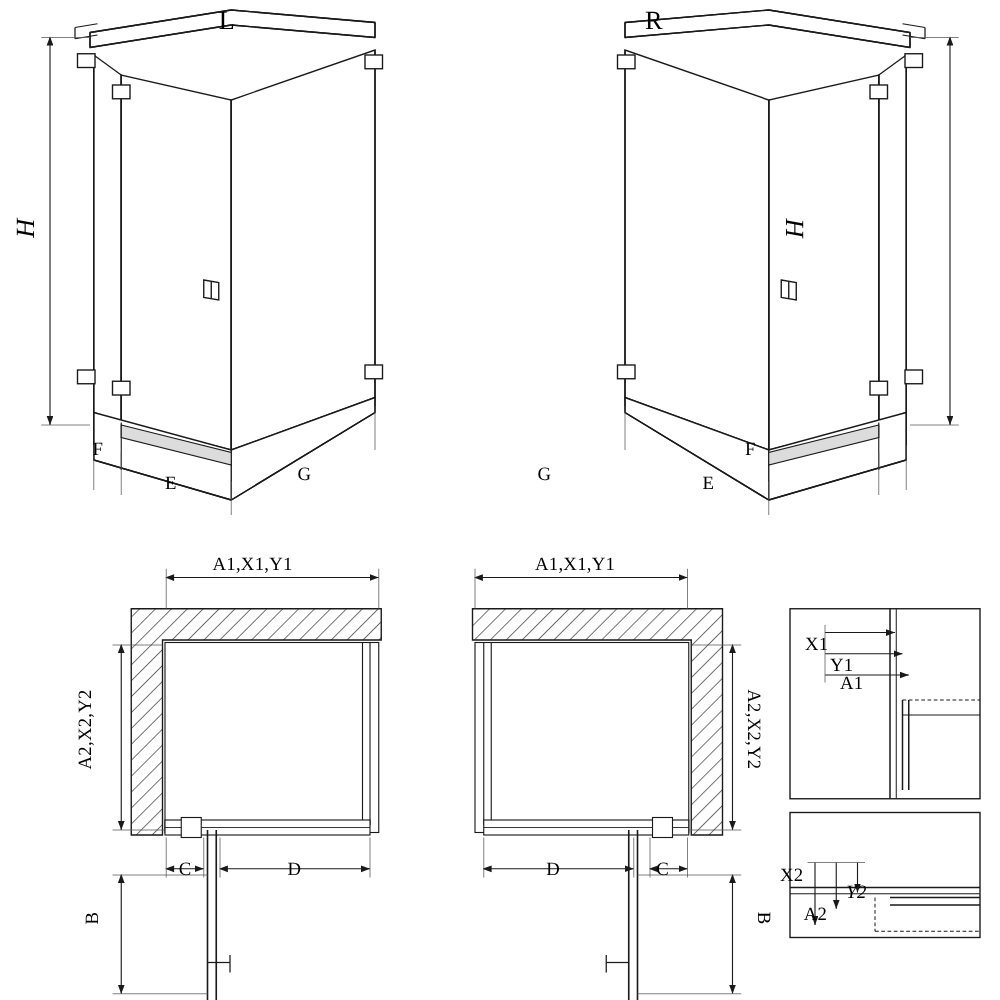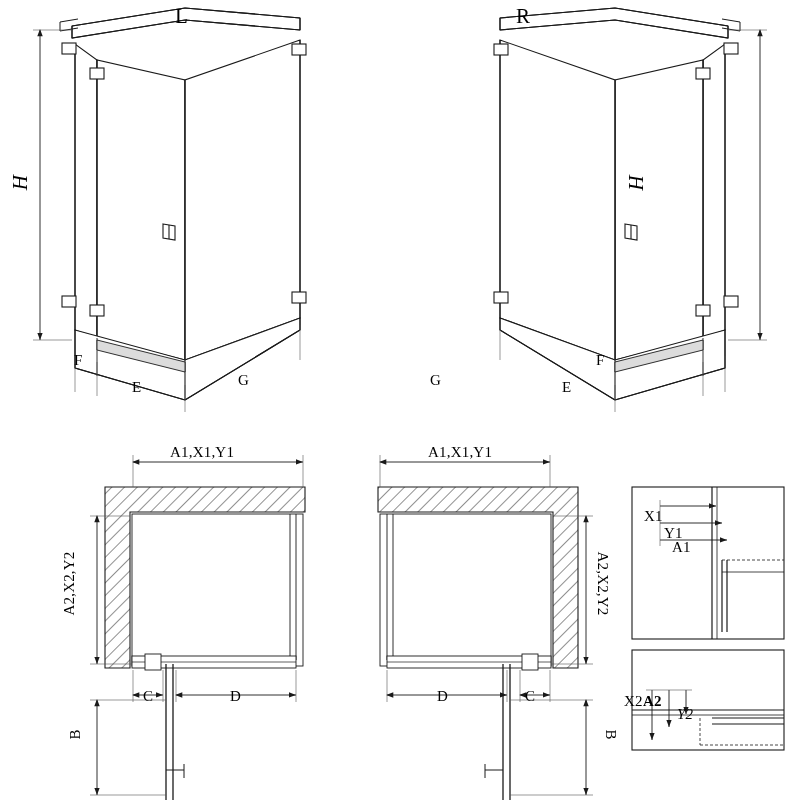--- a/index.html
+++ b/index.html
@@ -301,17 +301,17 @@
   <div class="lbl" style="left:428px; top:444px;">A1,X1,Y1</div>
   <div class="lbl vert-r" style="left:570px; top:575px;">A2,X2,Y2</div>
   <div class="lbl" style="left:525px; top:688px;">C</div>
   <div class="lbl" style="left:437px; top:688px;">D</div>
   <div class="lbl vert-r" style="left:605px; top:726px;">B</div>
 
   <div class="lbl" style="left:672px; top:491px;margin-top:48px;">A1</div>
   <div class="lbl" style="left:644px; top:508px;">X1</div>
   <div class="lbl" style="left:664px; top:525px;">Y1</div>
 
-  <div class="lbl" style="left:643px; top:693px;font-weight:bold;">A2</div>
+  <div class="lbl" style="left:643px; top:724px;">A2</div>
   <div class="lbl" style="left:624px; top:693px;">X2</div>
   <div class="lbl" style="left:677px; top:706px;font-style:italic;">Y2</div>
 
 </div>
 
 </body></html>

